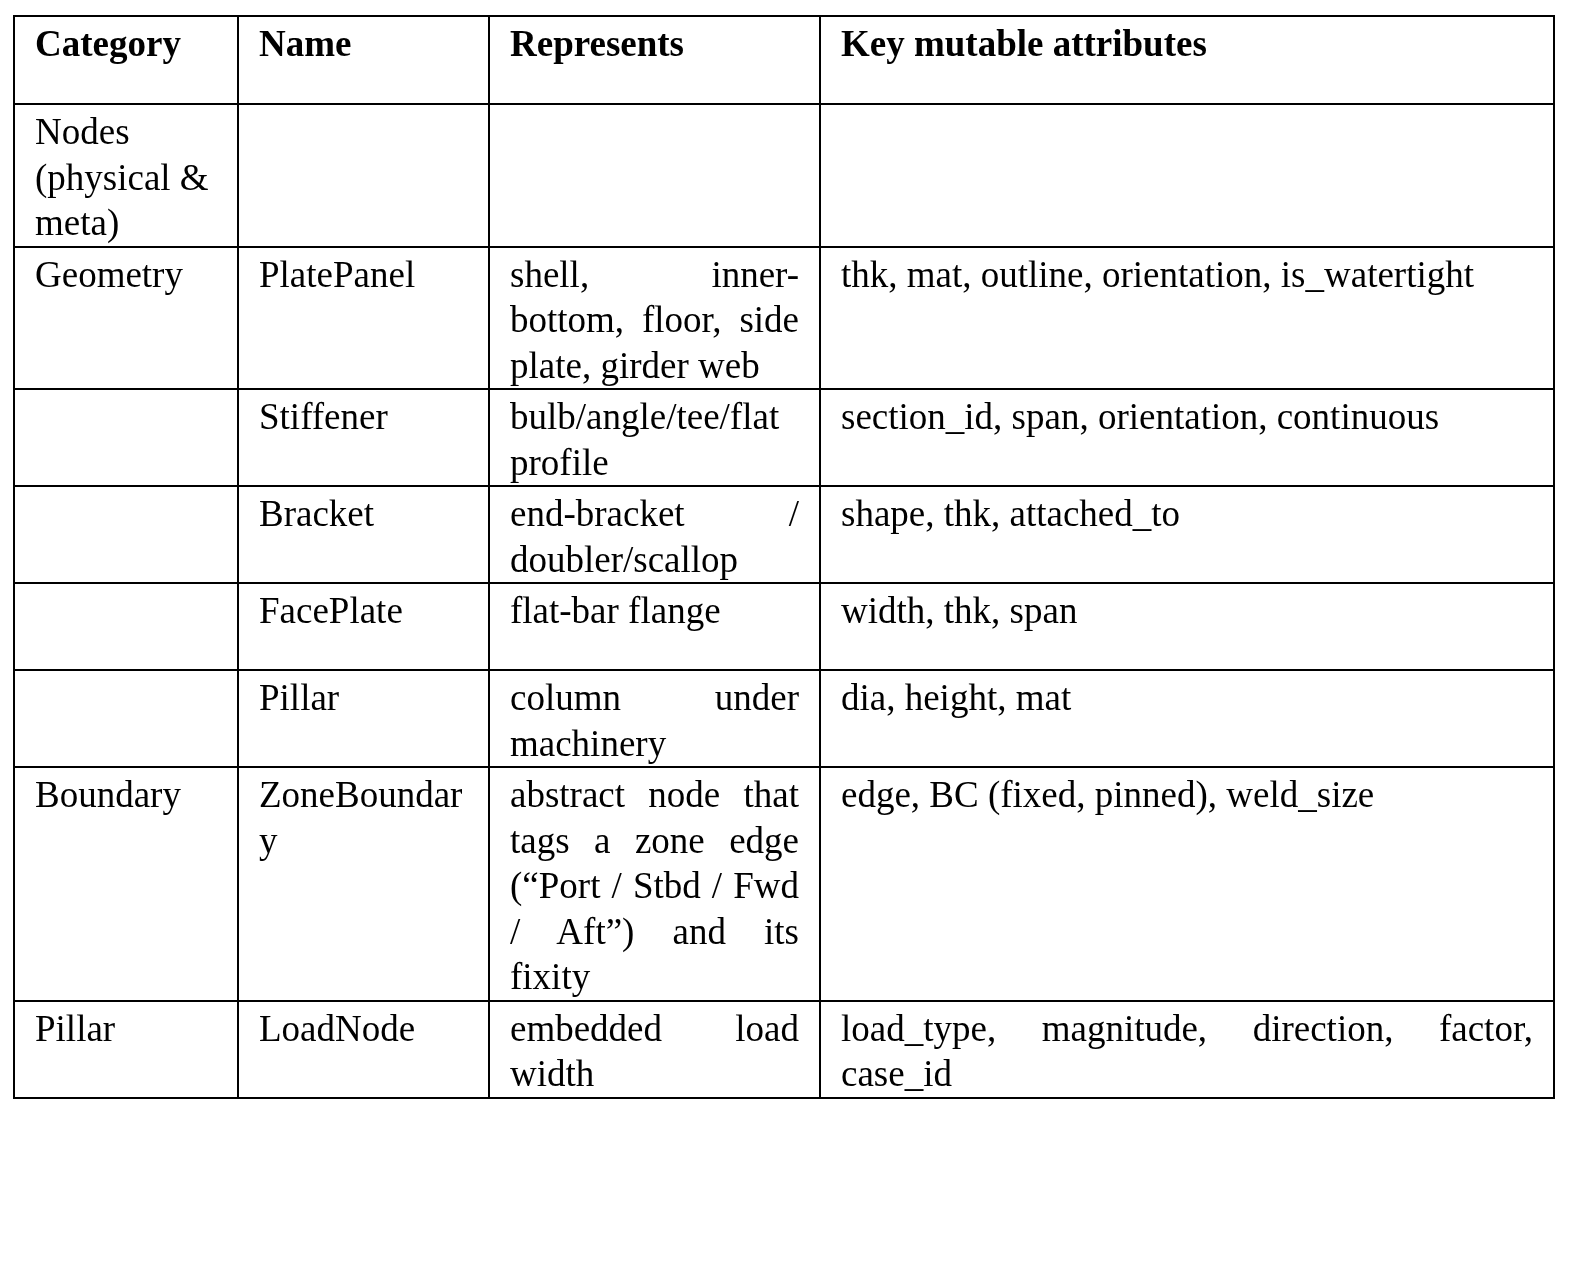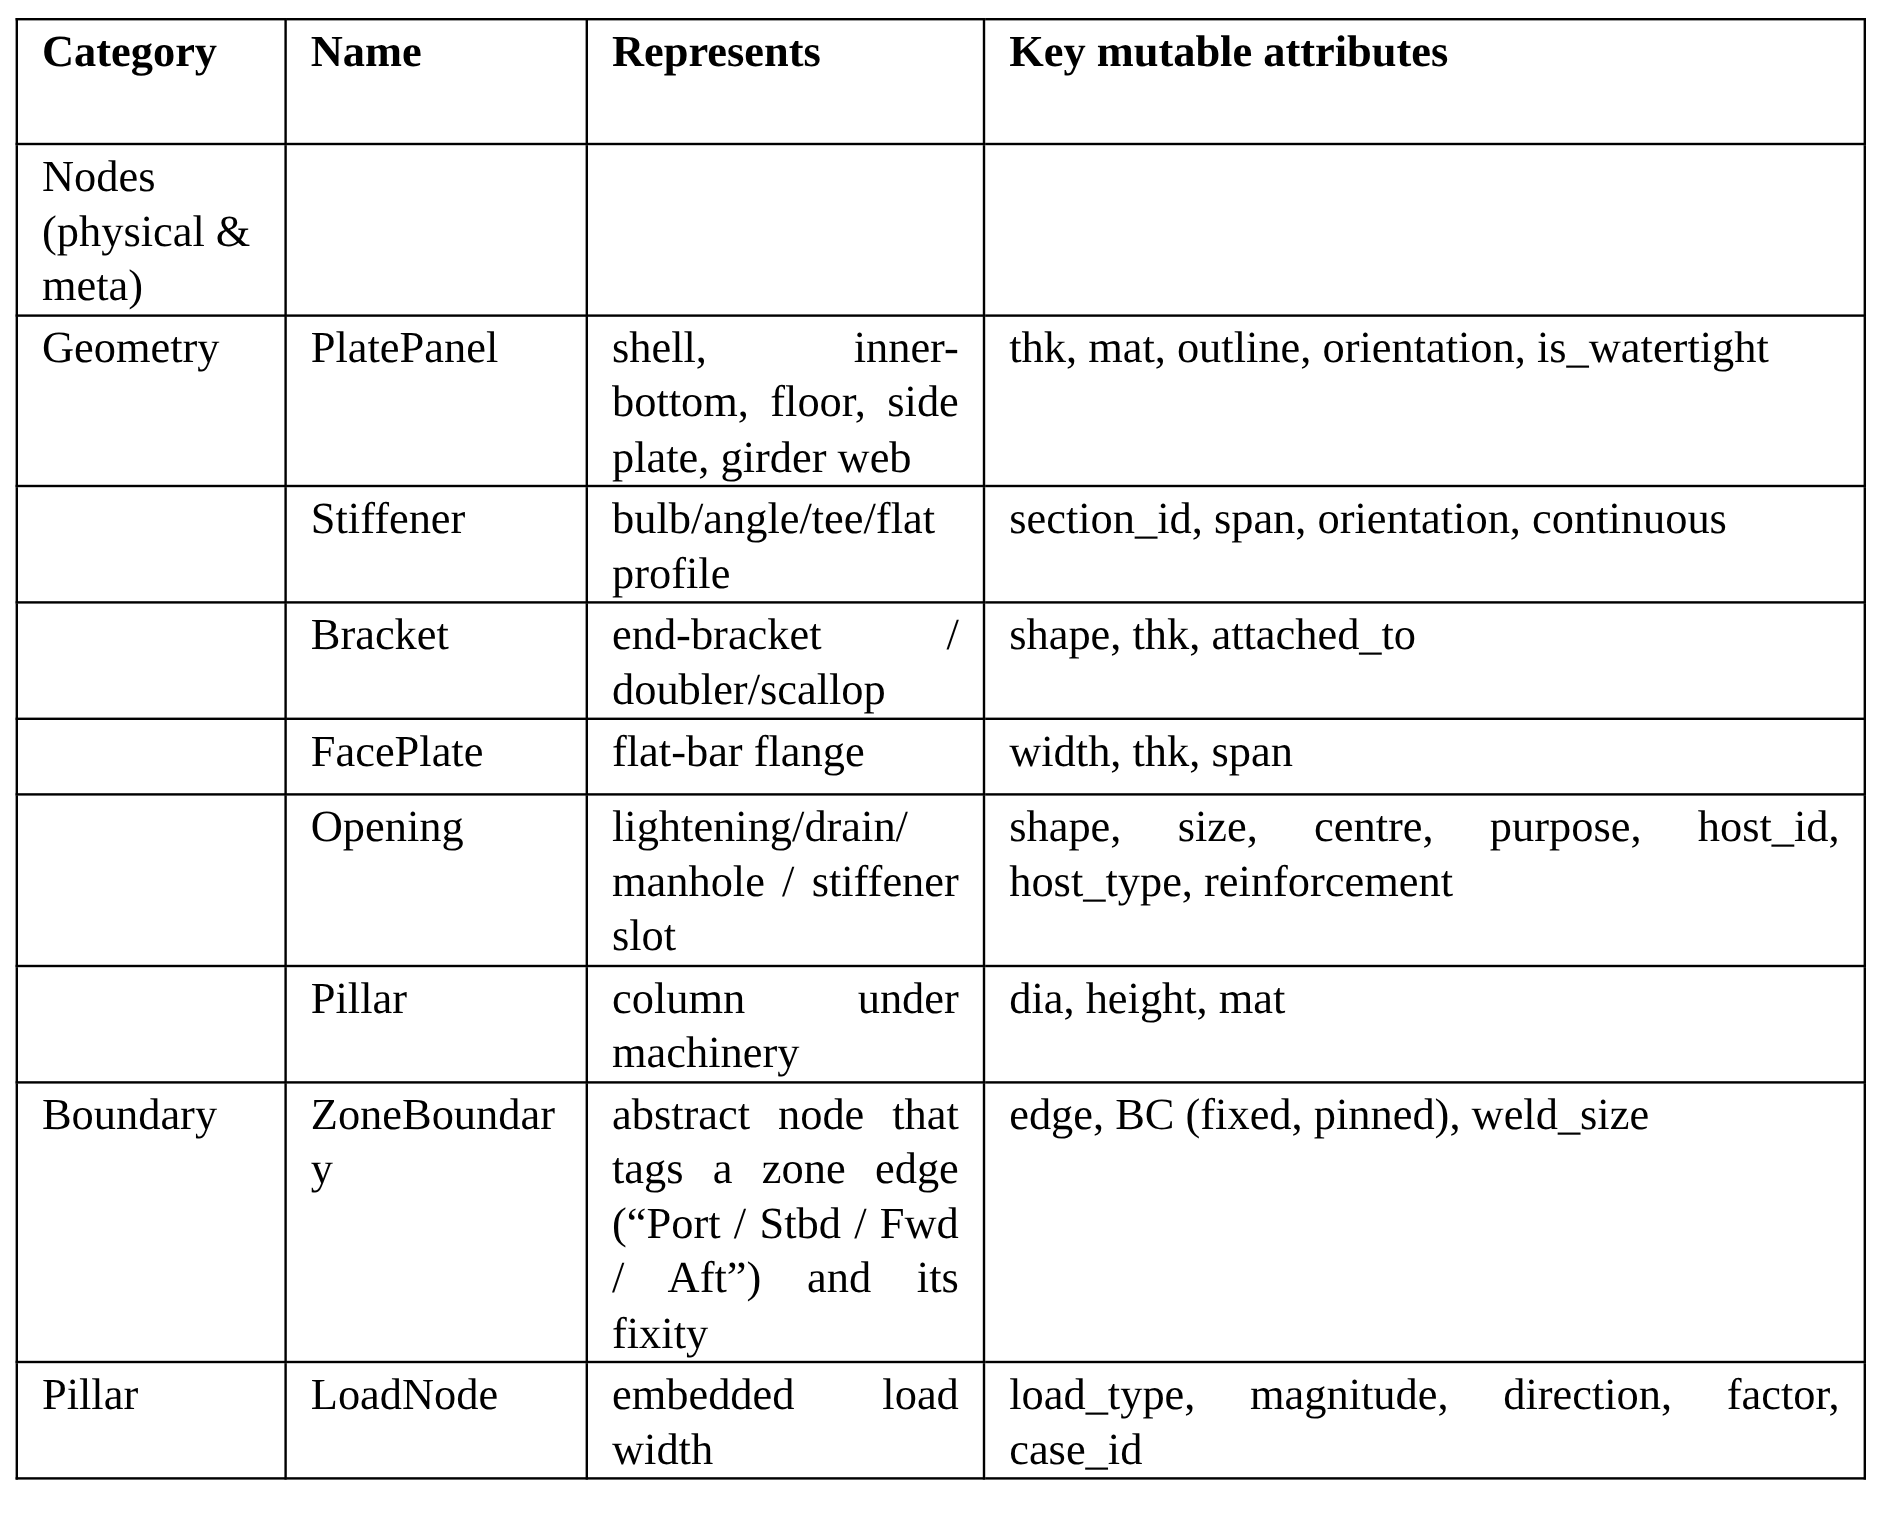--- a/index.html
+++ b/index.html
@@ -48,21 +48,21 @@
 <body>
 
 <table class="spec">
   <colgroup>
     <col class="c1">
       <col class="c2">
       <col class="c3">
       <col class="c4">
   </colgroup>
   <thead>
-    <tr style="height:104px">
+    <tr style="height:88px">
       <th>Category</th>
       <th>Name</th>
       <th>Represents</th>
       <th>Key mutable attributes</th>
     </tr>
   </thead>
   <tbody>
     <tr style="height:138px">
       <td class="b">Nodes (physical &amp; meta)</td>
       <td></td>
@@ -84,33 +84,27 @@
       <td>section_id, span, orientation, continuous</td>
     </tr>
 
     <tr style="height:93px">
       <td></td>
       <td class="b">Bracket</td>
       <td class="just">end-bracket / doubler/scallop</td>
       <td>shape, thk, attached_to</td>
     </tr>
 
-    <tr style="height:63px">
+    <tr style="height:87px">
       <td></td>
       <td class="b">FacePlate</td>
       <td class="just">flat-bar flange</td>
       <td>width, thk, span</td>
     </tr>
 
-    <tr style="height:139px">
-      <td></td>
-      <td class="b">Opening</td>
-      <td class="just">lightening/drain/ manhole / stiffener slot</td>
-      <td class="just">shape, size, centre, purpose, host_id, host_type, reinforcement</td>
-    </tr>
 
     <tr style="height:93px">
       <td></td>
       <td class="b">Pillar</td>
       <td class="just">column under machinery</td>
       <td>dia, height, mat</td>
     </tr>
 
     <tr style="height:230px">
       <td>Boundary</td>

